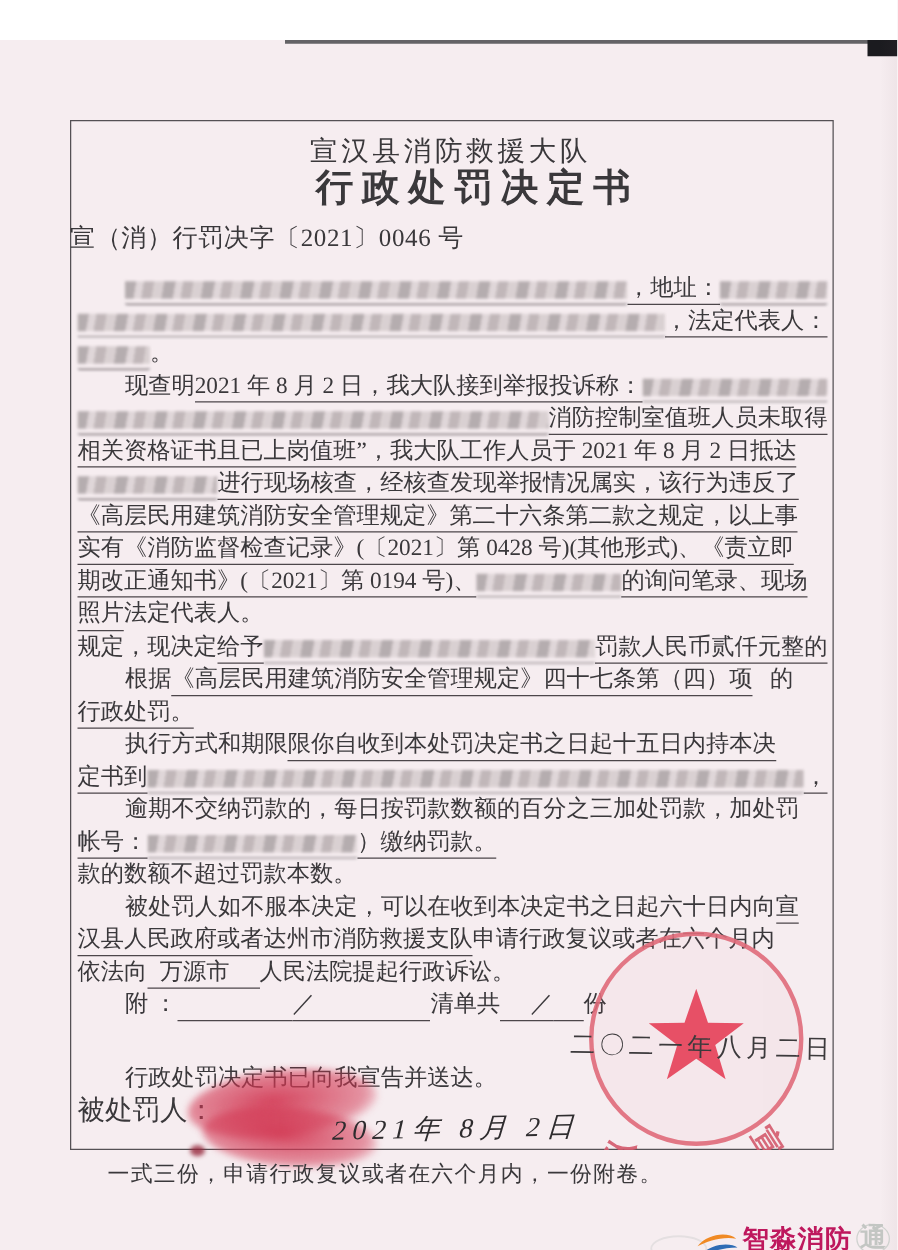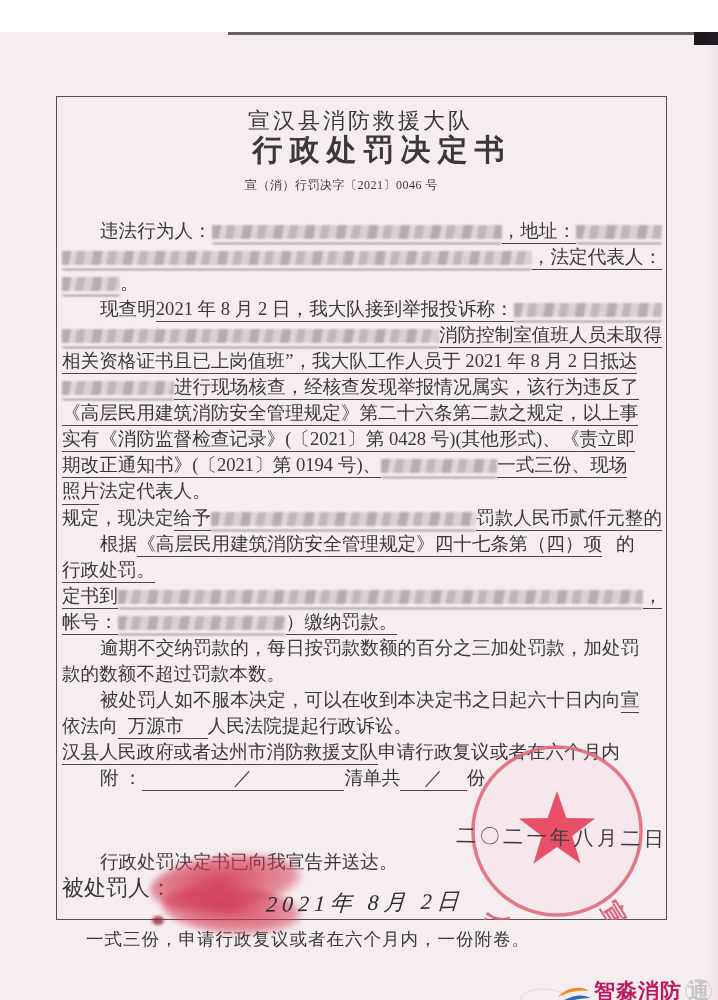--- a/index.html
+++ b/index.html
@@ -7,21 +7,21 @@
         font-family:"Liberation Serif","DejaVu Serif",serif;color:#3a383b;margin-top:32px;}
   
   .top-line{position:absolute;left:228px;top:0;width:488px;height:3px;background:#4a4a4e;opacity:.85;}
   .corner-block{position:absolute;left:694px;top:0;width:24px;height:13px;background:#1b1b1f;}
   .edge-shade{position:absolute;right:0;top:0;width:14px;height:100%;
         background:linear-gradient(to left,rgba(120,90,100,.06),rgba(120,90,100,0));}
   
   .frame{position:absolute;left:56px;top:64px;width:609px;height:822px;border:1.5px solid #545054;}
   .org{position:absolute;left:56px;top:74px;width:609px;text-align:center;font-size:22px;letter-spacing:3px;}
   .doc-title{position:absolute;left:56px;top:98px;width:652px;text-align:center;font-size:30px;font-weight:bold;letter-spacing:7px;}
-  .docno{position:absolute;left:44px;top:145px;width:595px;text-align:center;font-size:12px;letter-spacing:.5px;}
+  .docno{position:absolute;left:56px;top:145px;width:595px;text-align:left;font-size:20px;letter-spacing:.5px;}
   
   .bodytext{position:absolute;left:62px;top:186px;width:600px;font-size:18.6px;}
   .line{display:flex;align-items:stretch;height:26.05px;white-space:nowrap;}
   .line span{display:inline-block;flex-shrink:0;line-height:25.5px;}
   .line .flex{flex:1 1 auto;}
   .u{border-bottom:1.5px solid #4c464a;}
   .gap{border:none;}
   .blank{border-bottom:1.5px solid #4c464a;}
   .blur{background:repeating-linear-gradient(100deg,#aaa2a4 0 9px,#dcd3d5 9px 15px,#b8aeb0 15px 23px,#d5cccd 23px 31px);
         background-size:100% 14px;background-position:0 7px;background-repeat:no-repeat;
@@ -61,21 +61,20 @@
 
   <div class="frame"></div>
 
   <div class="org">宣汉县消防救援大队</div>
   <div class="doc-title">行政处罚决定书</div>
   <div class="docno">宣（消）行罚决字〔2021〕0046 号</div>
 
   <div class="bodytext">
       <div class="line">
         <span class="gap" style="width: 38px;"></span>
-        <span class="">违法行为人：</span>
         <span class="blur u flex"></span>
         <span class="u">，地址：</span>
         <span class="blur u" style="width: 86px;"></span>
       </div>
       <div class="line">
         <span class="blur u flex"></span>
         <span class="u">，法定代表人：</span>
       </div>
       <div class="line">
         <span class="blur u" style="width: 58px;"></span>
@@ -100,21 +99,21 @@
       </div>
       <div class="line">
         <span class="u">《高层民用建筑消防安全管理规定》第二十六条第二款之规定，以上事</span>
       </div>
       <div class="line">
         <span class="u">实有《消防监督检查记录》(〔2021〕第 0428 号)(其他形式)、《责立即</span>
       </div>
       <div class="line">
         <span class="u">期改正通知书》(〔2021〕第 0194 号)、</span>
         <span class="blur u" style="width: 116px;"></span>
-        <span class="u">一式三份、现场</span>
+        <span class="u">的询问笔录、现场</span>
       </div>
       <div class="line">
         <span class="u">照片 </span>
         <span class="">法定代表人。</span>
       </div>
       <div class="line">
         <span class="">规定，现决定 </span>
         <span class="u">给予</span>
         <span class="blur u flex"></span>
         <span class="u">罚款人民币贰仟元整的</span>
@@ -123,51 +122,56 @@
         <span class="gap" style="width: 38px;"></span>
         <span class="">根据 </span>
         <span class="u">《高层民用建筑消防安全管理规定》四十七条第（四）项</span>
         <span class="gap" style="width: 14px;"></span>
         <span class="">的</span>
       </div>
       <div class="line">
         <span class="u">行政处罚。</span>
       </div>
       <div class="line">
+        <span class="gap" style="width: 38px;"></span>
+        <span class="">执行方式和期限 </span>
+        <span class="u">限你自收到本处罚决定书之日起十五日内持本决</span>
+      </div>
+      <div class="line">
         <span class="u">定书到</span>
         <span class="blur u flex"></span>
         <span class="u">，</span>
+      </div>
+      <div class="line">
+        <span class="gap" style="width: 38px;"></span>
+        <span class="">逾期不交纳罚款的，每日按罚款数额的百分之三加处罚款，加处罚</span>
       </div>
       <div class="line">
         <span class="u">帐号：</span>
         <span class="blur u" style="width: 168px;"></span>
         <span class="u">）缴纳罚款。</span>
       </div>
       <div class="line">
-        <span class="gap" style="width: 38px;"></span>
-        <span class="">逾期不交纳罚款的，每日按罚款数额的百分之三加处罚款，加处罚</span>
-      </div>
-      <div class="line">
         <span class="">款的数额不超过罚款本数。</span>
       </div>
       <div class="line">
         <span class="gap" style="width: 38px;"></span>
         <span class="">被处罚人如不服本决定，可以在收到本决定书之日起六十日内向</span>
         <span class="u">宣</span>
+      </div>
+      <div class="line">
+        <span class="u">汉县人民政府或者达州市消防救援支队</span>
+        <span class=""> 申请行政复议或者在六个月内</span>
       </div>
       <div class="line">
         <span class="">依法向</span>
         <span class="blank" style="width: 10px;"></span>
         <span class="u">万源市</span>
         <span class="blank" style="width: 24px;"></span>
         <span class="">人民法院提起行政诉讼。</span>
-      </div>
-      <div class="line">
-        <span class="u">汉县人民政府或者达州市消防救援支队</span>
-        <span class=""> 申请行政复议或者在六个月内</span>
       </div>
       <div class="line">
         <span class="gap" style="width: 38px;"></span>
         <span class="">附 ：</span>
         <span class="blank" style="width: 92px;"></span>
         <span class="u">／</span>
         <span class="blank" style="width: 92px;"></span>
         <span class="">清单共</span>
         <span class="blank" style="width: 24px;"></span>
         <span class="u">／</span>

